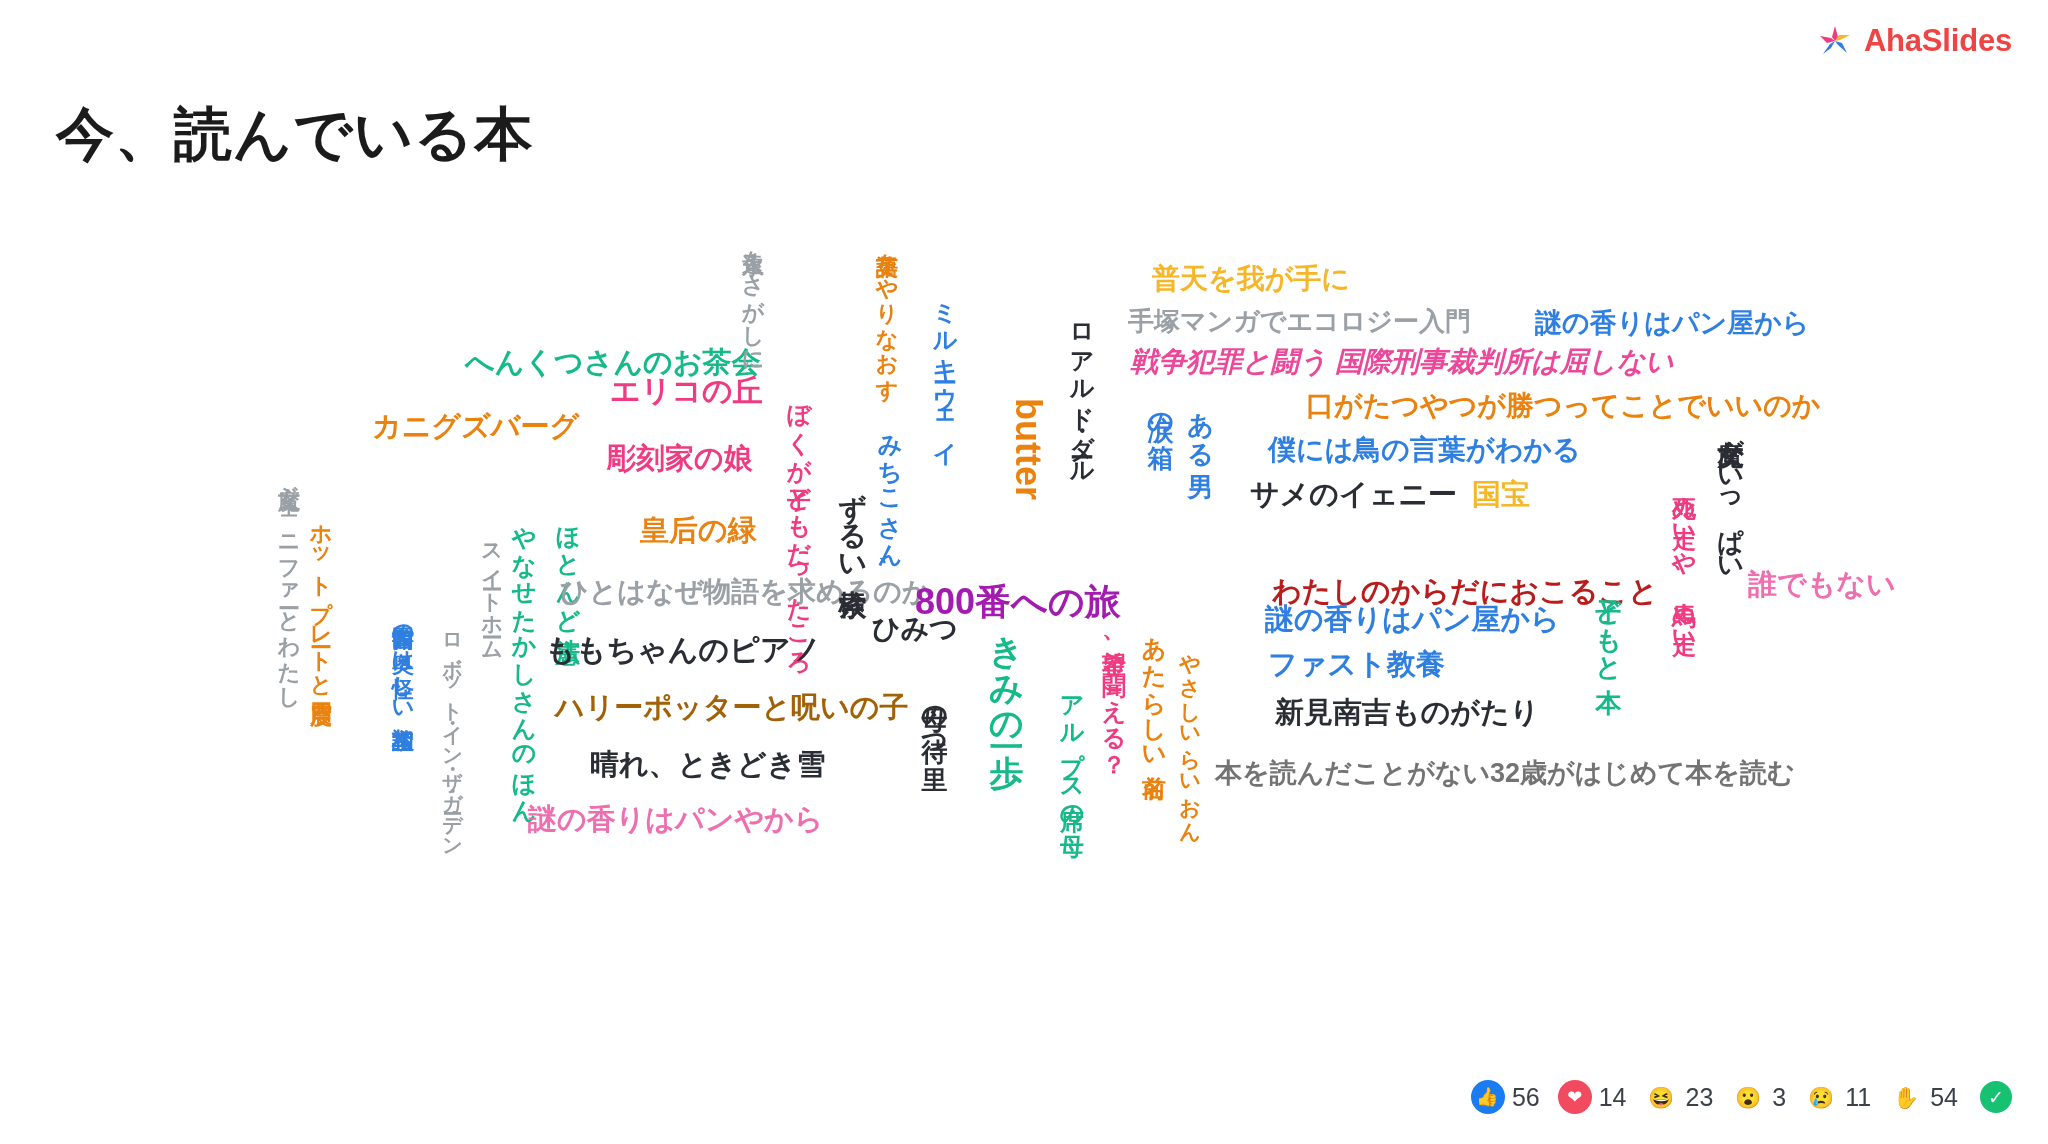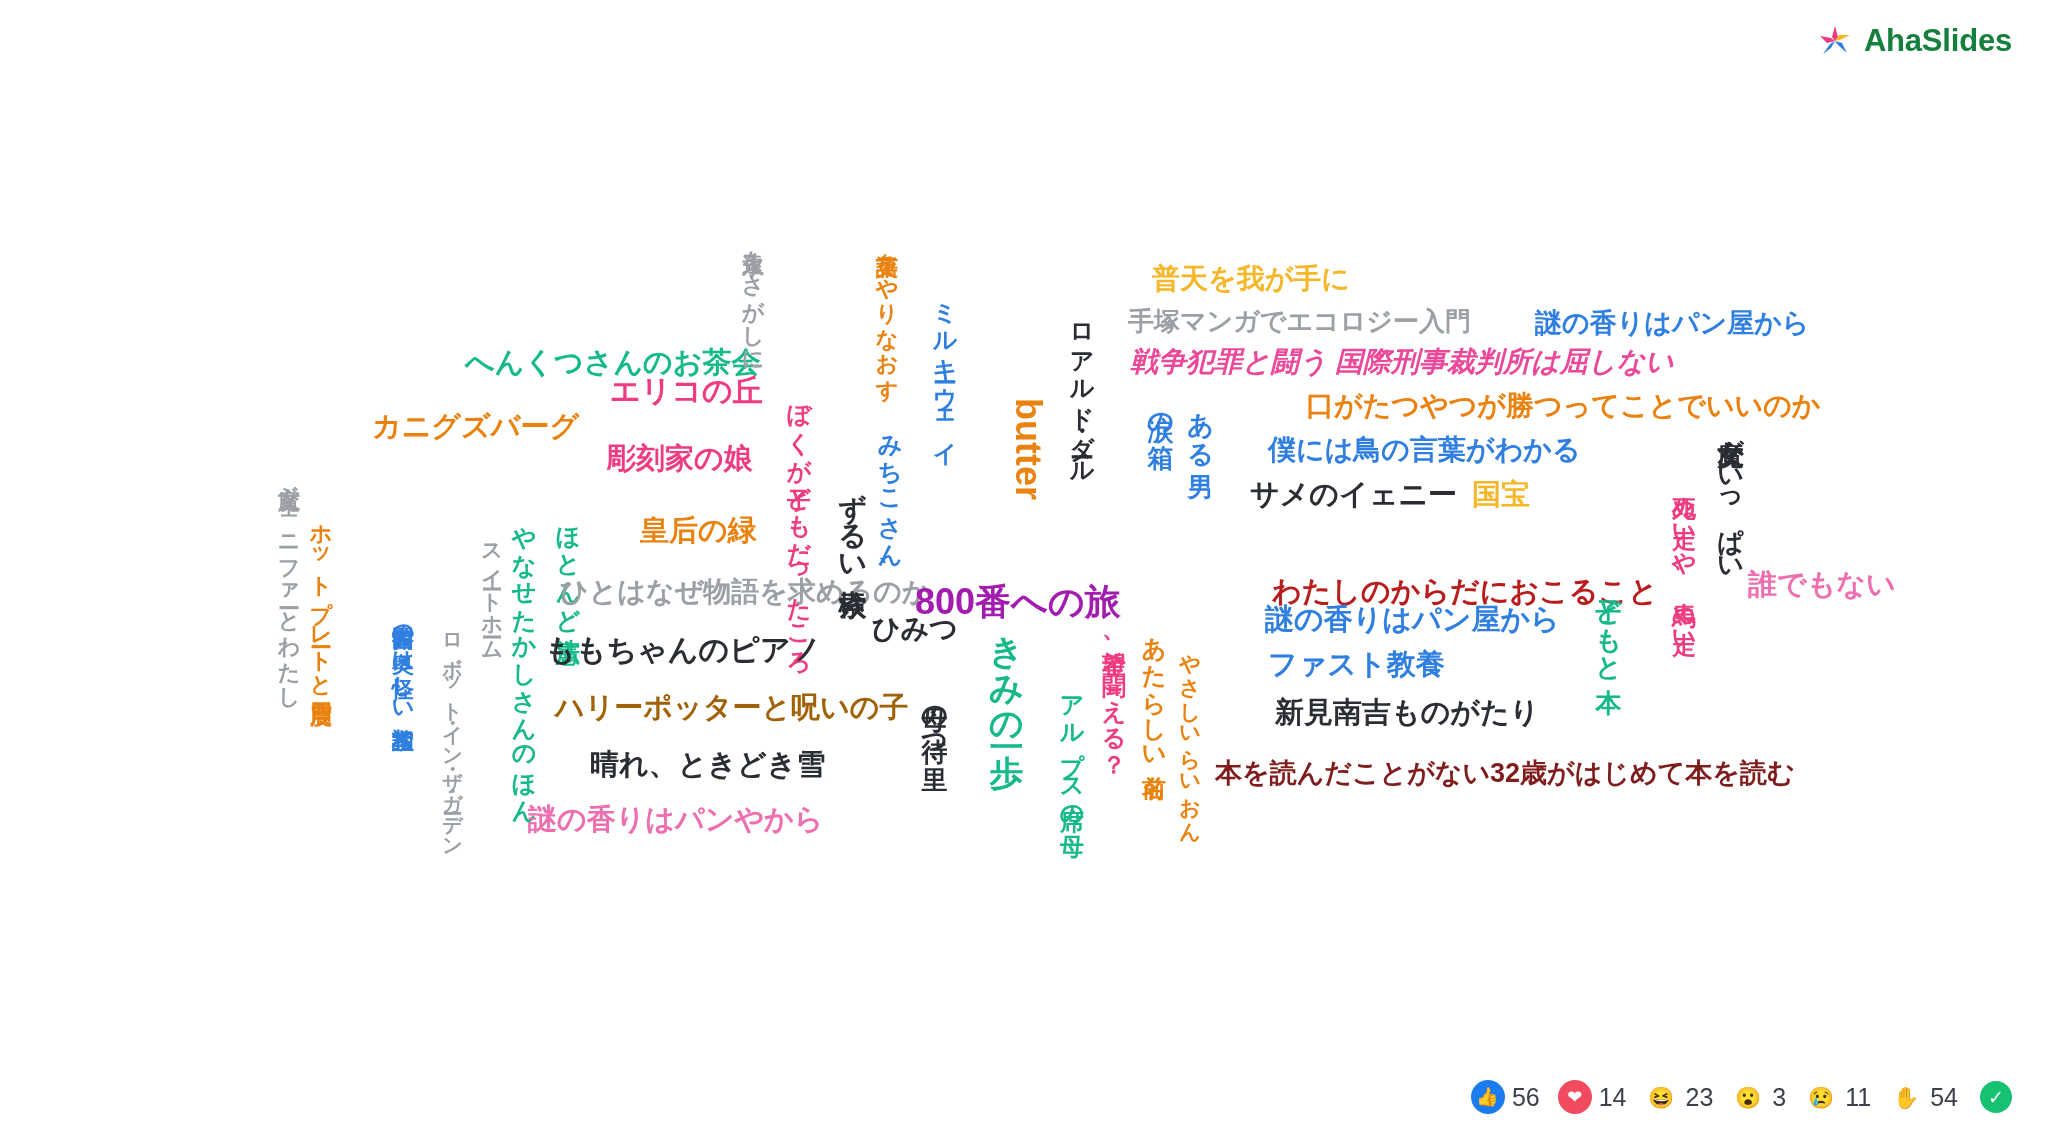--- a/index.html
+++ b/index.html
@@ -31,21 +31,21 @@
     gap: 10px;
   }
   #brand .mark {
     width: 38px;
     height: 38px;
     position: relative;
   }
   #brand .brand-text {
     font-size: 31px;
     font-weight: bold;
-    color: #15803d;
+    color: #ef4444;
     letter-spacing: -0.2px;
   }
   
   #page-title {
     position: absolute;
     left: 56px;
     top: 96px;
     font-size: 58px;
     font-weight: bold;
     color: #1b1b1b;
@@ -128,20 +128,21 @@
           <path d="M34 13 L24 18 L19 19 L23 13 Z" fill="#f5b728"></path>
           <path d="M31 31 L22 23 L19 19 L26 21 Z" fill="#2f7fe0"></path>
           <path d="M7 32 L14 22 L19 19 L15 26 Z" fill="#2f7fe0"></path>
           <path d="M4 14 L15 16 L19 19 L11 21 Z" fill="#ee3b82"></path>
         </g>
       </svg>
     </div>
     <div class="brand-text">AhaSlides</div>
   </div>
 
+  <div id="page-title">今、読んでいる本</div>
 
   <div id="wordcloud">
       <div class="word v" style="left: 278px; top: 290px; font-size: 22px; color: rgb(154, 160, 166); font-weight: 600;">魔女ジェニファーとわたし</div>
       <div class="word v" style="left: 310px; top: 330px; font-size: 22px; color: rgb(233, 130, 15); font-weight: 600;">ホットプレートと震度四</div>
       <div class="word v" style="left: 392px; top: 430px; font-size: 22px; color: rgb(47, 127, 224); font-weight: 600;">図書館の奥は怪しい相談室</div>
       <div class="word v" style="left: 443px; top: 440px; font-size: 20px; color: rgb(154, 160, 166); font-weight: 600;">ロボット・イン・ザ・ガーデン</div>
       <div class="word v" style="left: 482px; top: 350px; font-size: 21px; color: rgb(154, 160, 166); font-weight: 600;">スイートホーム</div>
       <div class="word v" style="left: 512px; top: 330px; font-size: 24px; color: rgb(22, 185, 138); font-weight: 600;">やなせたかしさんのほん</div>
       <div class="word v" style="left: 556px; top: 330px; font-size: 24px; color: rgb(22, 185, 138); font-weight: 600;">ほとんど憲法</div>
       <div class="word" style="left: 372px; top: 232px; font-size: 29px; color: rgb(233, 130, 15); font-weight: 600;">カニグズバーグ</div>
@@ -177,21 +178,21 @@
       <div class="word" style="left: 1130px; top: 168px; font-size: 28px; color: #ec4899; font-weight: 600; font-style: italic;">戦争犯罪と闘う 国際刑事裁判所は屈しない</div>
       <div class="word" style="left: 1535px; top: 130px; font-size: 27px; color: rgb(47, 127, 224); font-weight: 600;">謎の香りはパン屋から</div>
       <div class="word" style="left: 1288px; top: 212px; font-size: 28px; color: rgb(233, 130, 15); font-weight: 600; margin-left: 18px;">口がたつやつが勝つってことでいいのか</div>
       <div class="word" style="left: 1268px; top: 256px; font-size: 28px; color: rgb(47, 127, 224); font-weight: 600;">僕には鳥の言葉がわかる</div>
       <div class="word" style="left: 1250px; top: 300px; font-size: 29px; color: rgb(42, 45, 51); font-weight: 600;">サメのイェニー</div>
       <div class="word" style="left: 1472px; top: 300px; font-size: 29px; color: rgb(245, 183, 40); font-weight: 600;">国宝</div>
       <div class="word" style="left: 1272px; top: 397px; font-size: 29px; color: #b91c1c; font-weight: 600; text-align: center;">わたしのからだにおこること</div>
       <div class="word" style="left: 1265px; top: 425px; font-size: 29px; color: rgb(47, 127, 224); font-weight: 600;">謎の香りはパン屋から</div>
       <div class="word" style="left: 1268px; top: 470px; font-size: 29px; color: rgb(47, 127, 224); font-weight: 600; text-align: right;">ファスト教養</div>
       <div class="word" style="left: 1275px; top: 518px; font-size: 29px; color: rgb(42, 45, 51); font-weight: 600;">新見南吉ものがたり</div>
-      <div class="word" style="left: 1215px; top: 580px; font-size: 27px; color: #7f1d1d; font-weight: 600;">本を読んだことがない32歳がはじめて本を読む</div>
+      <div class="word" style="left: 1215px; top: 580px; font-size: 27px; color: #737373; font-weight: 600;">本を読んだことがない32歳がはじめて本を読む</div>
       <div class="word v" style="left: 1596px; top: 400px; font-size: 26px; color: rgb(22, 185, 138); font-weight: 600;">子どもと本</div>
       <div class="word v" style="left: 1672px; top: 300px; font-size: 24px; color: rgb(238, 59, 130); font-weight: 600;">死ぬ走いや、馬ぬ走い</div>
       <div class="word v" style="left: 1718px; top: 240px; font-size: 26px; color: rgb(42, 45, 51); font-weight: 600;">魔女がいっぱい</div>
       <div class="word" style="left: 1748px; top: 390px; font-size: 29px; color: rgb(238, 111, 176); font-weight: 600;">誰でもない</div>
     </div>
 
   <div id="reactions">
       <div class="reaction">
         <span class="emoji like">👍</span>
         <span class="count">56</span>

